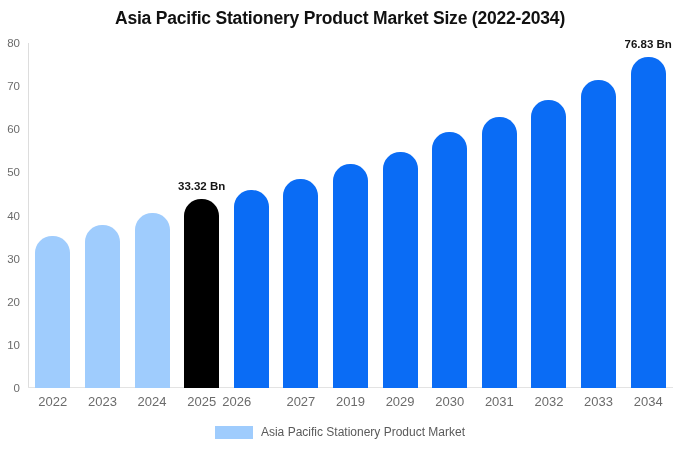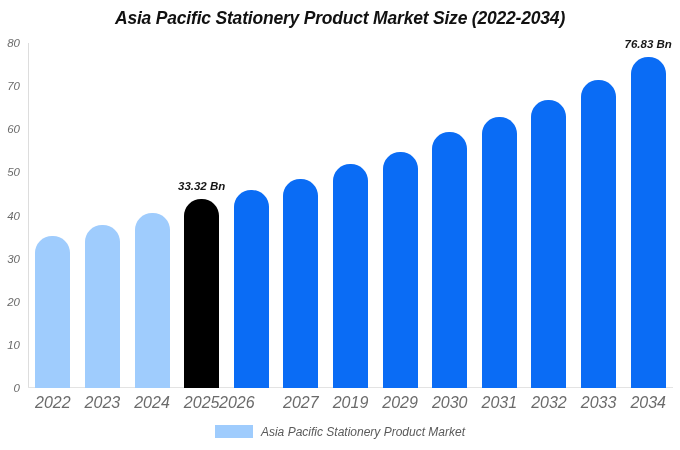--- a/index.html
+++ b/index.html
@@ -12,21 +12,20 @@
     height: 450px;
     background: #ffffff;
     font-family: "Liberation Sans", sans-serif;
     overflow: hidden;
   }
   #chart-root {
     position: relative;
     width: 680px;
     height: 356px;
     box-sizing: border-box;
-    font-style: italic;
   }
   
   #chart-title {
     position: absolute;
     left: 0;
     top: 8px;
     width: 680px;
     text-align: center;
     font-size: 17.5px;
     font-weight: bold;
@@ -96,33 +95,33 @@
     transform: translateX(-50%);
     font-size: 11.5px;
     font-weight: bold;
     color: #161616;
     white-space: nowrap;
   }
   
   .x-tick {
     position: absolute;
     top: 394px;
-    font-size: 16px;
+    font-size: 13px;
     color: #6b6b6b;
     text-align: center;
     white-space: nowrap;
   }
   
   #legend {
     position: absolute;
     left: 0;
     top: 425px;
     width: 680px;
     display: flex;
-    align-items: flex-start;
+    align-items: flex-end;
     justify-content: center;
     gap: 8px;
   }
   .legend-swatch {
     width: 38px;
     height: 13px;
     display: inline-block;
   }
   .legend-label {
     font-size: 12px;

